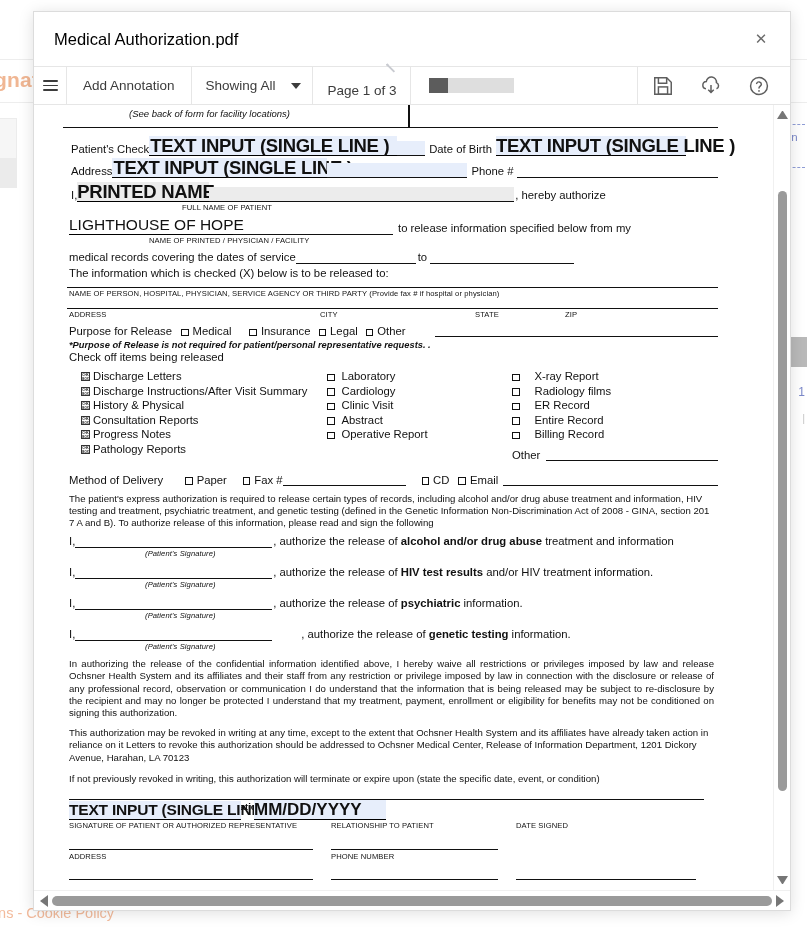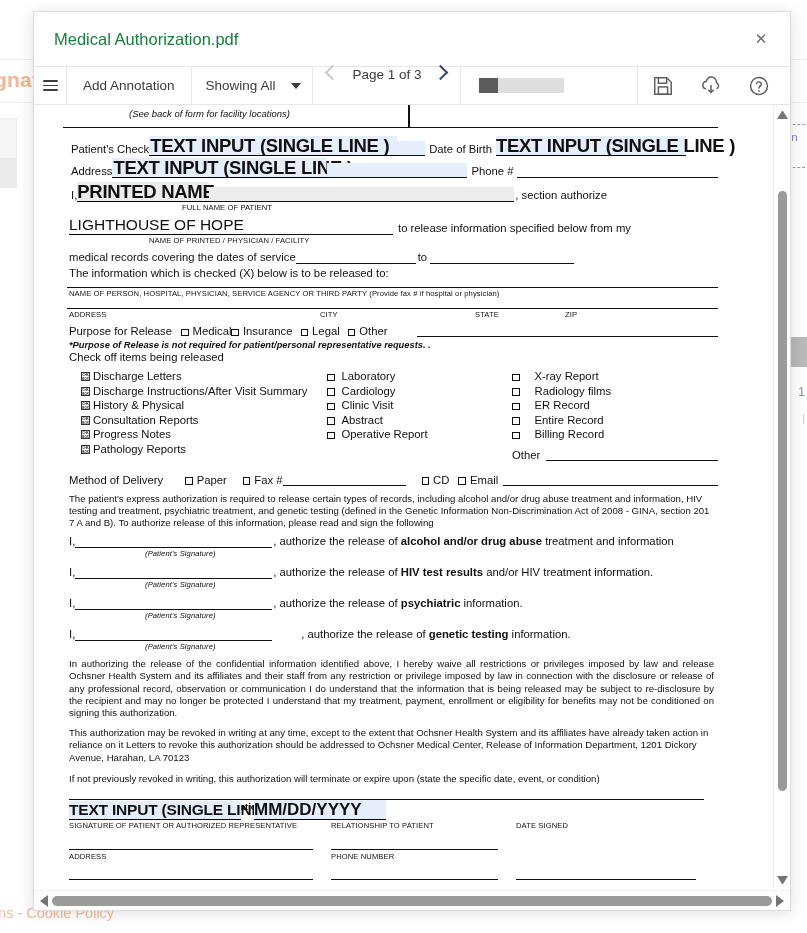--- a/index.html
+++ b/index.html
@@ -64,21 +64,21 @@
     box-shadow: 0 2px 14px rgba(0,0,0,.13);
     display: flex; flex-direction: column;
   }
   .modal-header {
     height: 55px; flex: 0 0 55px;
     display: flex; align-items: center;
     padding: 0 16px 0 20px;
     border-bottom: 1px solid #e6e6e6;
   }
   .modal-title {
-    font-size: 16.5px; color: #15803d; font-weight: 400; flex: 1;
+    font-size: 16.5px; color: #000000; font-weight: 400; flex: 1;
   }
   .close-btn {
     width: 26px; height: 26px; display: flex; align-items: center; justify-content: center;
     color: #6b6b6b; font-size: 15px; cursor: pointer; background: none; border: none;
     font-family: "Liberation Sans", sans-serif;
   }
 
   
   .toolbar {
     height: 38px; flex: 0 0 38px;
@@ -95,22 +95,23 @@
   .tb-hamburger { width: 33px; padding: 0; }
   .hamb { display:block; width:15px; }
   .hamb i { display:block; height:1.6px; background:#3c3c3c; margin:3px 0; border-radius:1px; }
   .tb-annotate { padding: 0 16px; }
   .tb-showing { padding: 0 11px 0 14px; gap: 16px; }
   .caret {
     width: 0; height: 0; border-left: 5px solid transparent; border-right: 5px solid transparent;
     border-top: 6px solid #3c3c3c;
   }
   .tb-nav {
-    display: flex; align-items: flex-start; gap: 14px; padding: 0 14px;
+    display: flex; align-items: flex-end; gap: 14px; padding: 0 14px;
     border-right: 1px solid #e6e6e6;
+    flex-direction: column;
   }
   .chev {
     width: 11px; height: 11px; border-style: solid; border-color: #3a4a66;
     border-width: 0 0 2.2px 2.2px; display:inline-block; cursor: pointer;
   }
   .chev.left { transform: rotate(45deg); border-color:#c9cbd1; }
   .chev.right { transform: rotate(-135deg); border-width: 0 0 2.6px 2.6px; }
   .page-label { font-size: 13.5px; color: #3c3c3c; }
   .tb-progress-cell { display: flex; align-items: center; padding: 0 18px; border-right: 1px solid #e6e6e6; flex: 1; }
   .progress-track { width: 85px; height: 15px; background: #dedede; }
@@ -283,21 +284,21 @@
           <span class="bigfield" style="width:215px;padding-left:1px;">TEXT INPUT (SINGLE LINE )</span>
           <span class="field" style="max-width:140px;"></span>
           <span class="lbl" style="padding:0 3px 1px 4px;">Phone #</span>
           <span class="field blank" style="max-width:210px;"></span>
         </div>
 
         <div class="rowline" style="margin:4px 0 0 8px;">
           <span class="lbl" style="padding-bottom:1px;">I,</span>
           <span class="bigfield" style="width:132px;background:#ececec;">PRINTED NAME</span>
           <span class="greyfield" style="max-width:305px;"></span>
-          <span class="lbl" style="padding:0 0 1px 1px;">, section authorize</span>
+          <span class="lbl" style="padding:0 0 1px 1px;">, hereby authorize</span>
         </div>
         <div class="tiny" style="margin:1px 0 3px 119px;">FULL NAME OF PATIENT</div>
 
         <div class="rowline" style="margin:0 0 0 6px;">
           <span class="bigfield" style="width:164px;background:transparent;font-weight:400;font-size:15.5px;letter-spacing:0;">LIGHTHOUSE OF HOPE</span>
           <span class="field blank" style="max-width:160px;"></span>
           <span class="lbl" style="padding:0 0 1px 5px;">to release information specified below from my</span>
         </div>
         <div class="tiny" style="margin:1px 0 4px 86px;">NAME OF PRINTED / PHYSICIAN / FACILITY</div>
 
@@ -317,21 +318,21 @@
         <div style="position:relative;height:11px;margin-left:6px;">
           <span class="tiny" style="position:absolute;left:0;">ADDRESS</span>
           <span class="tiny" style="position:absolute;left:251px;">CITY</span>
           <span class="tiny" style="position:absolute;left:406px;">STATE</span>
           <span class="tiny" style="position:absolute;left:496px;">ZIP</span>
         </div>
 
         <div class="rowline" style="margin:1px 0 0 6px;">
           <span class="lbl">Purpose for Release</span>
           <span class="lbl" style="padding-left:9px;"><span class="cb"></span><span>Medical</span></span>
-          <span class="lbl" style="padding-left:0;"><span class="cb"></span><span>Insurance</span></span>
+          <span class="lbl" style="padding-left:18px;"><span class="cb"></span><span>Insurance</span></span>
           <span class="lbl" style="padding-left:8px;"><span class="cb"></span><span>Legal</span></span>
           <span class="lbl" style="padding-left:8px;"><span class="cb"></span><span>Other</span></span>
           <span class="field blank" style="margin-left:30px;"></span>
         </div>
         <div class="lbl ital b" style="font-size:9.3px;margin:3px 0 1px 6px;">*Purpose of Release is not required for patient/personal representative requests. .</div>
         <div class="lbl" style="margin:0 0 6px 6px;">Check off items being released</div>
 
         <div style="display:flex;margin-left:18px;">
           <div style="width:246px;">
             <div class="lbl" style="line-height:14.5px;"><span class="cbwidget"><b>CHK</b><b>BOX</b></span><span>Discharge Letters</span></div>

